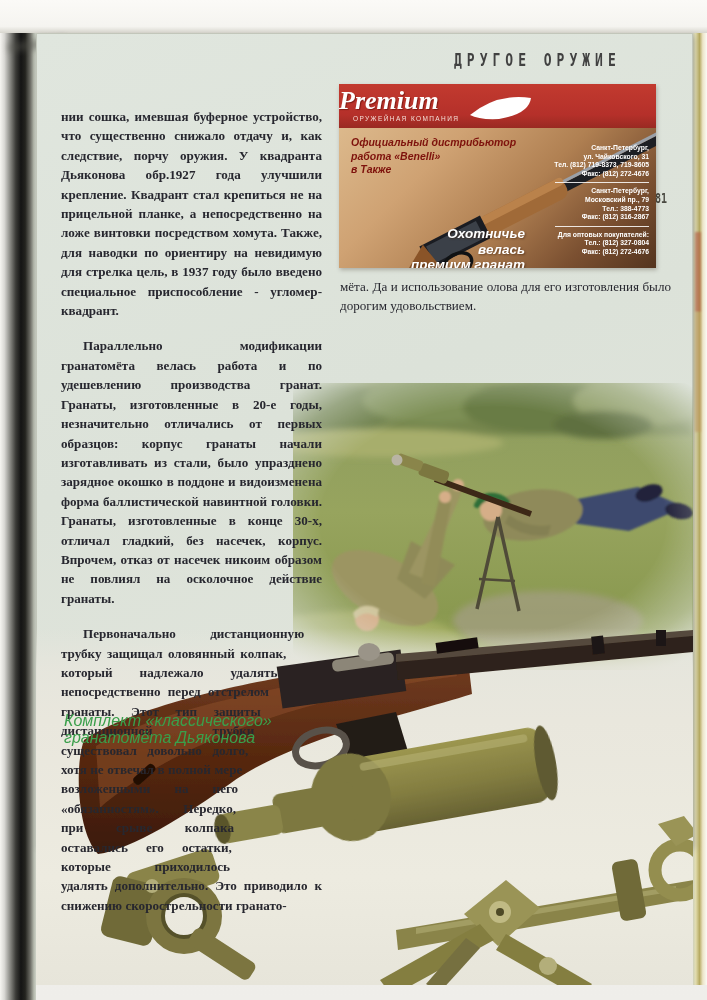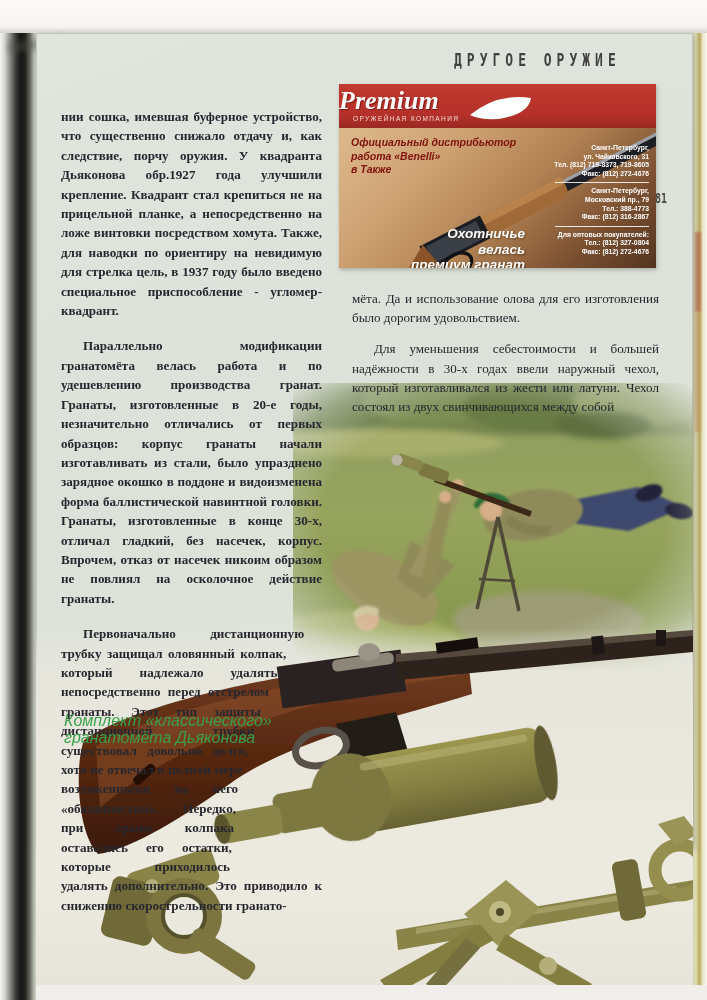--- a/index.html
+++ b/index.html
@@ -56,21 +56,21 @@
   .col-left p{margin:16px;text-indent:22px;font-weight:bold;}
   .col-left p.noindent{text-indent:0;}
   .intrude{
     float:right;width:92px;height:250px;
     shape-outside:polygon(100% 0%,60% 16%,32% 40%,10% 66%,0% 100%,100% 100%);
   }
   .col-right{
     position:absolute;left:304px;top:244px;width:331px;z-index:6;
     font-size:13.1px;line-height:19.2px;color:#27272f;text-align:justify;
   }
-  .col-right p{margin:12px;}
+  .col-right p{margin:0;}
   .col-right p.indent{text-indent:22px;}
   .photo-caption{
     position:absolute;left:28px;top:648px;z-index:8;
     font-family:"Liberation Sans",sans-serif;font-style:italic;font-weight:normal;
     font-size:16px;line-height:16.5px;color:#3a9f4b;margin-top:32px;
   }
   
   .ad{
     position:absolute;left:303px;top:51px;width:317px;height:184px;z-index:5;
     box-shadow:1px 2px 4px rgba(60,50,40,.3);overflow:hidden;
@@ -328,21 +328,20 @@
   </div>
 
   <div class="col-left">
     <p class="noindent">нии сошка, имевшая буферное устройство, что существенно снижало отдачу и, как следствие, порчу оружия. У квадранта Дьяконова обр.1927 года улучшили крепление. Квадрант стал крепиться не на прицельной планке, а непосредственно на ложе винтовки посредством хомута. Также, для наводки по ориентиру на невидимую для стрелка цель, в 1937 году было введено специальное приспособление - угломер-квадрант.</p>
     <p>Параллельно модификации гранатомёта велась работа и по удешевлению производства гранат. Гранаты, изготовленные в 20-е годы, незначительно отличались от первых образцов: корпус гранаты начали изготавливать из стали, было упразднено зарядное окошко в поддоне и видоизменена форма баллистической навинтной головки. Гранаты, изготовленные в конце 30-х, отличал гладкий, без насечек, корпус. Впрочем, отказ от насечек никоим образом не повлиял на осколочное действие гранаты.</p>
     <p><span class="intrude"></span><span>Первоначально дистанционную трубку защищал оловянный колпак, который надлежало удалять непосредственно перед отстрелом гранаты. Этот тип защиты дистанционной трубки существовал довольно долго, хотя не отвечал в полной мере возложенными на него «обязанностям». Нередко, при срыве колпака оставались его остатки, которые приходилось удалять дополнительно. Это приводило к снижению скорострельности гранато-</span></p>
   </div>
 
   <div class="col-right">
     <p>мёта. Да и использование олова для его изготовления было дорогим удовольствием.</p>
-    <p class="indent">Для уменьшения себестоимости и большей надёжности в 30-х годах ввели наружный чехол, который изготавливался из жести или латуни. Чехол состоял из двух свинчивающихся между собой</p>
   </div>
 
   <div class="photo-caption">
     <div>Комплект «классического»</div>
     <div>гранатомёта Дьяконова</div>
   </div>
 
 </div>
 
 </body></html>

